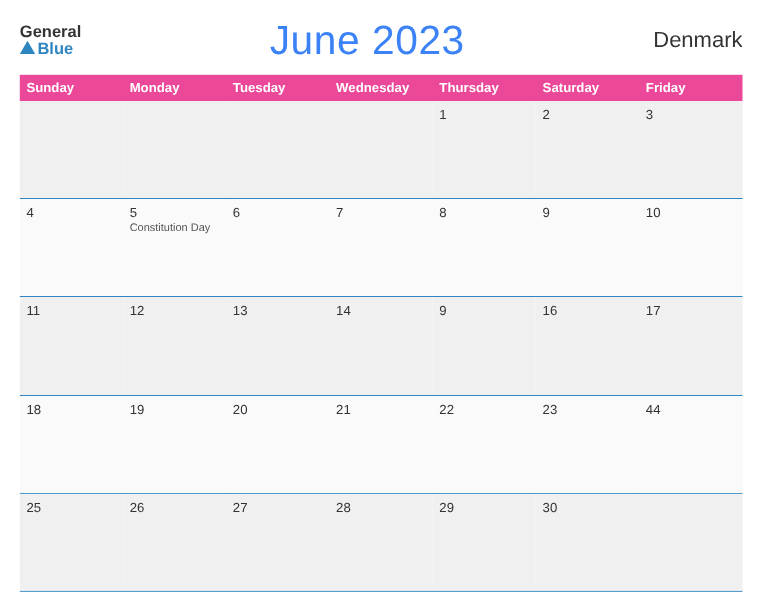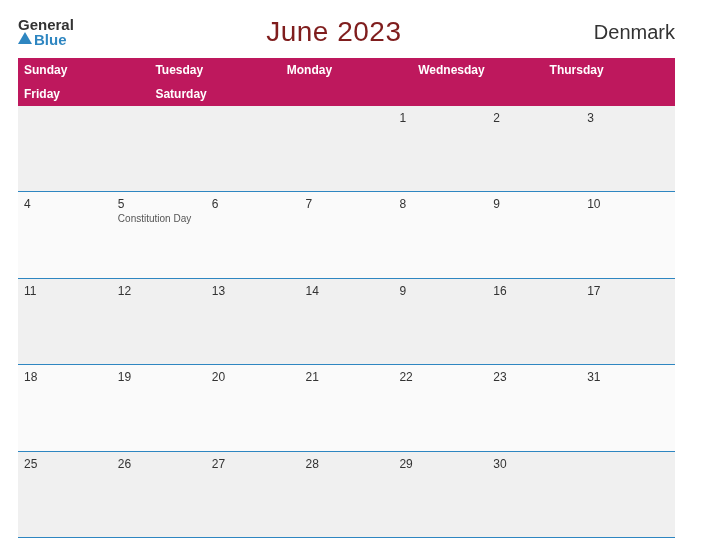--- a/index.html
+++ b/index.html
@@ -51,37 +51,37 @@
       width: 0;
       height: 0;
       border-left: 7px solid transparent;
       border-right: 7px solid transparent;
       border-bottom: 12px solid #2e86c1;
       display: inline-block;
       margin-bottom: 1px;
     }
 
     .title {
-      font-size: 28px;
+      font-size: 37px;
       font-weight: normal;
-      color: #7f1d1d;
+      color: #3b82f6;
       letter-spacing: 0.5px;
     }
 
     .country {
       font-size: 20px;
       color: #333;
       font-weight: normal;
     }
 
     
     .day-headers {
       display: grid;
-      grid-template-columns: repeat(5, 1fr);
-      background: #be185d;
+      grid-template-columns: repeat(7, 1fr);
+      background: #ec4899;
       color: #fff;
       font-size: 12px;
       font-weight: bold;
     }
 
     .day-header {
       padding: 5px 6px;
       text-align: left;
     }
 
@@ -162,26 +162,26 @@
       </span>
     </div>
 
     <div class="title">June 2023</div>
 
     <div class="country">Denmark</div>
   </div>
 
   <div class="day-headers">
     <div class="day-header">Sunday</div>
+    <div class="day-header">Monday</div>
     <div class="day-header">Tuesday</div>
-    <div class="day-header">Monday</div>
     <div class="day-header">Wednesday</div>
     <div class="day-header">Thursday</div>
+    <div class="day-header">Saturday</div>
     <div class="day-header">Friday</div>
-    <div class="day-header">Saturday</div>
   </div>
 
   <div class="calendar-grid" id="calendar-grid">
   <div class="week-row">
         <div class="day-cell empty"></div>
         <div class="day-cell empty"></div>
         <div class="day-cell empty"></div>
         <div class="day-cell empty"></div>
         <div class="day-cell">
           <span class="day-number">1</span>
@@ -253,21 +253,21 @@
         <div class="day-cell">
           <span class="day-number">21</span>
         </div>
         <div class="day-cell">
           <span class="day-number">22</span>
         </div>
         <div class="day-cell">
           <span class="day-number">23</span>
         </div>
         <div class="day-cell">
-          <span class="day-number">31</span>
+          <span class="day-number">44</span>
         </div>
       </div>
       <div class="week-row">
         <div class="day-cell">
           <span class="day-number">25</span>
         </div>
         <div class="day-cell">
           <span class="day-number">26</span>
         </div>
         <div class="day-cell">

